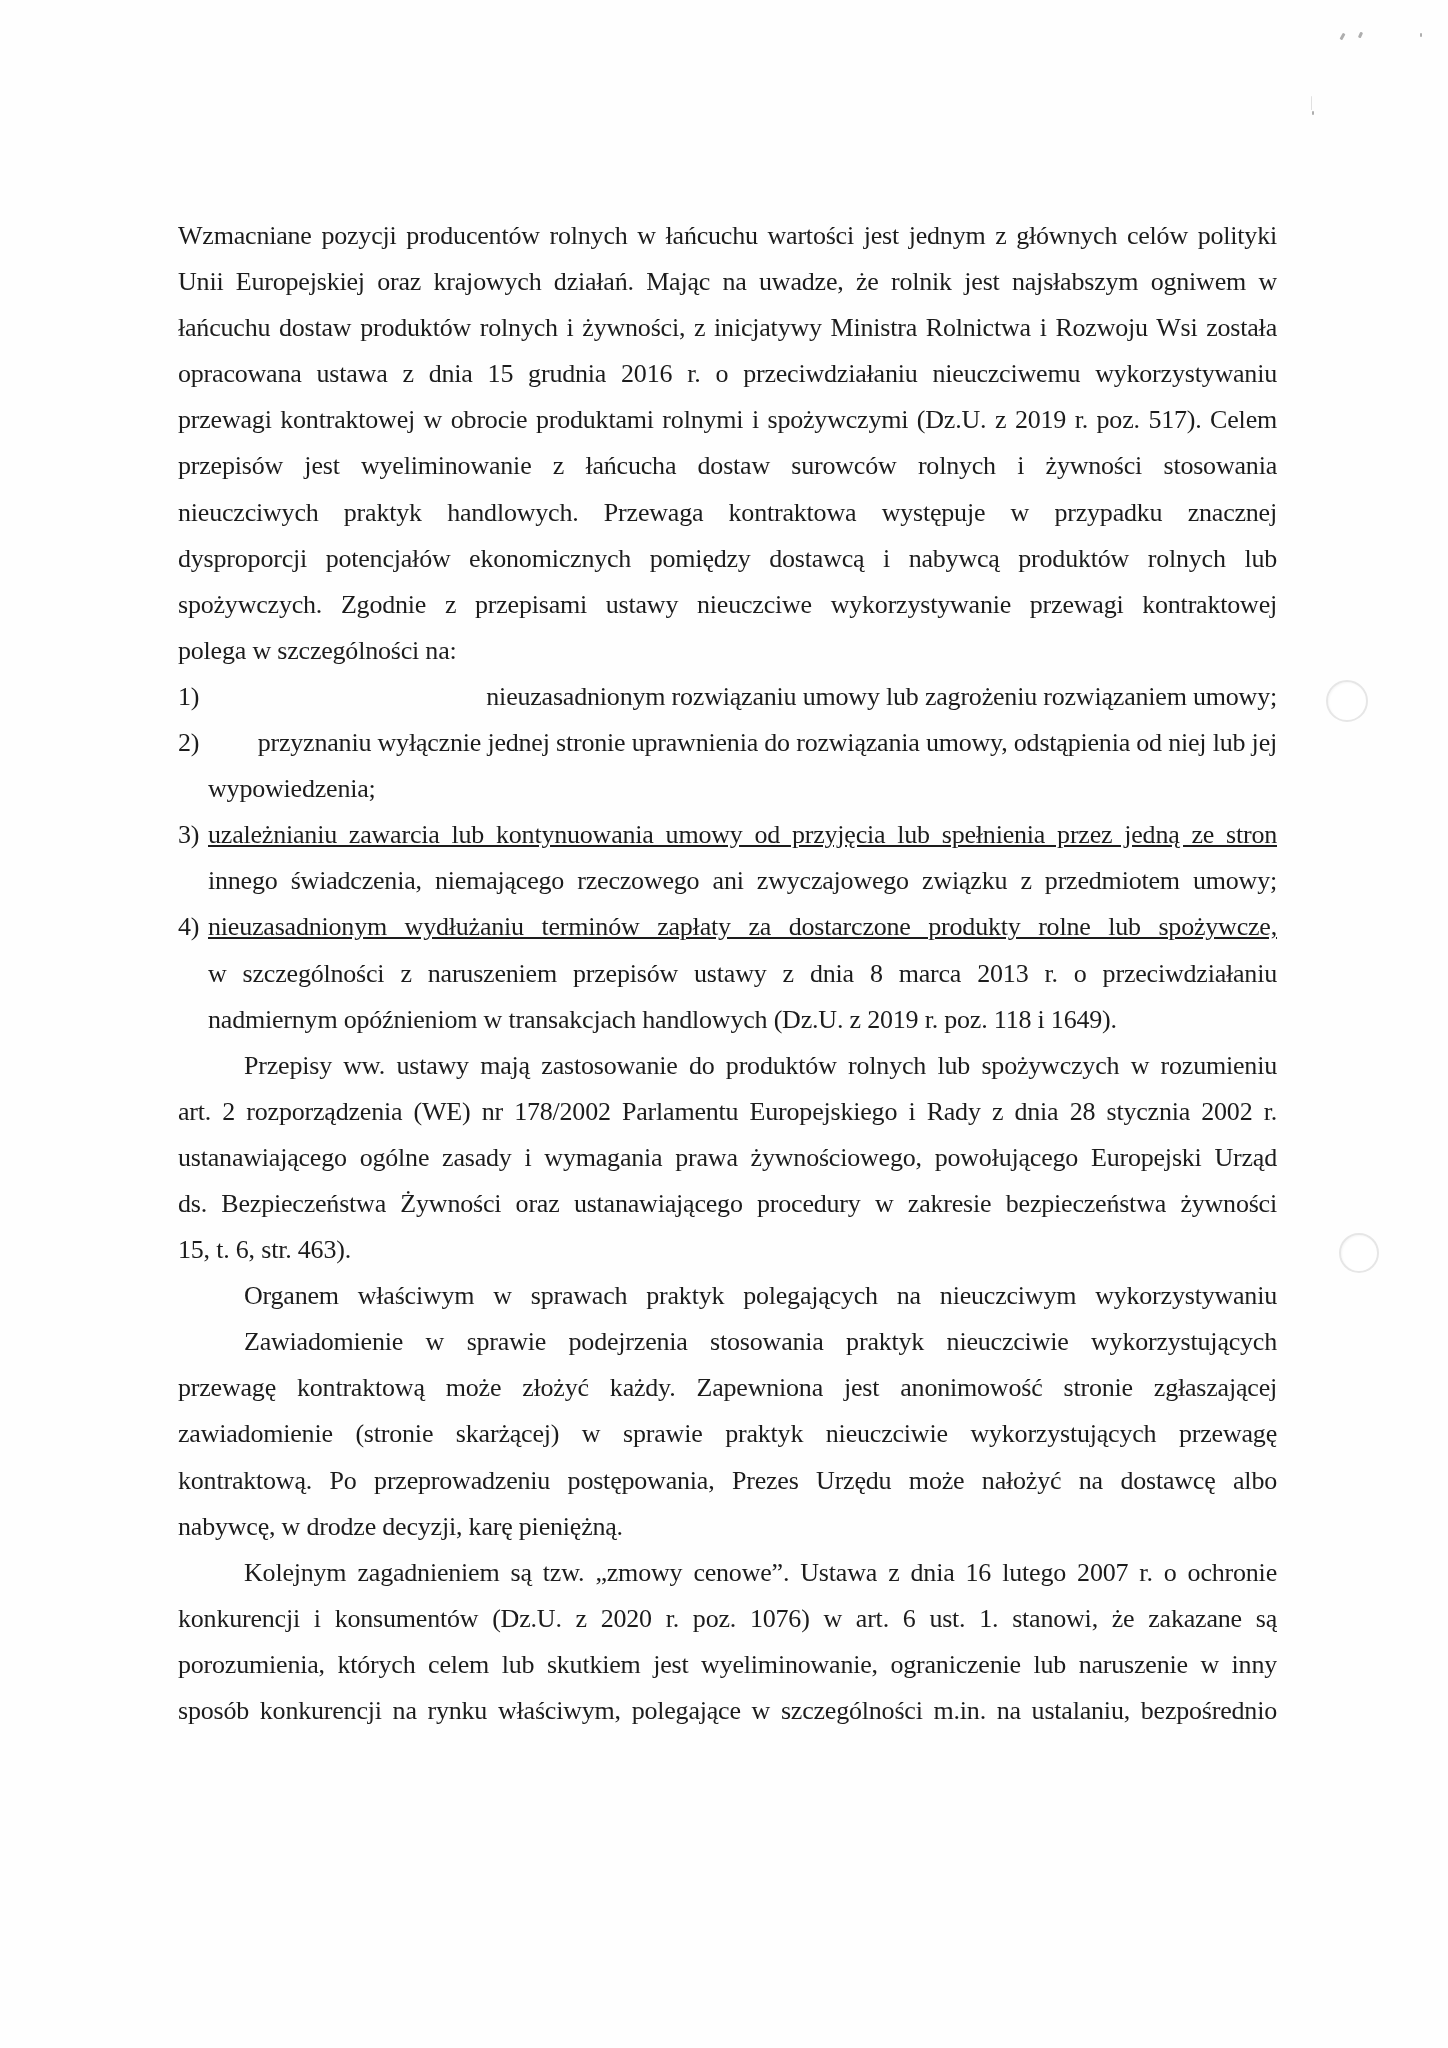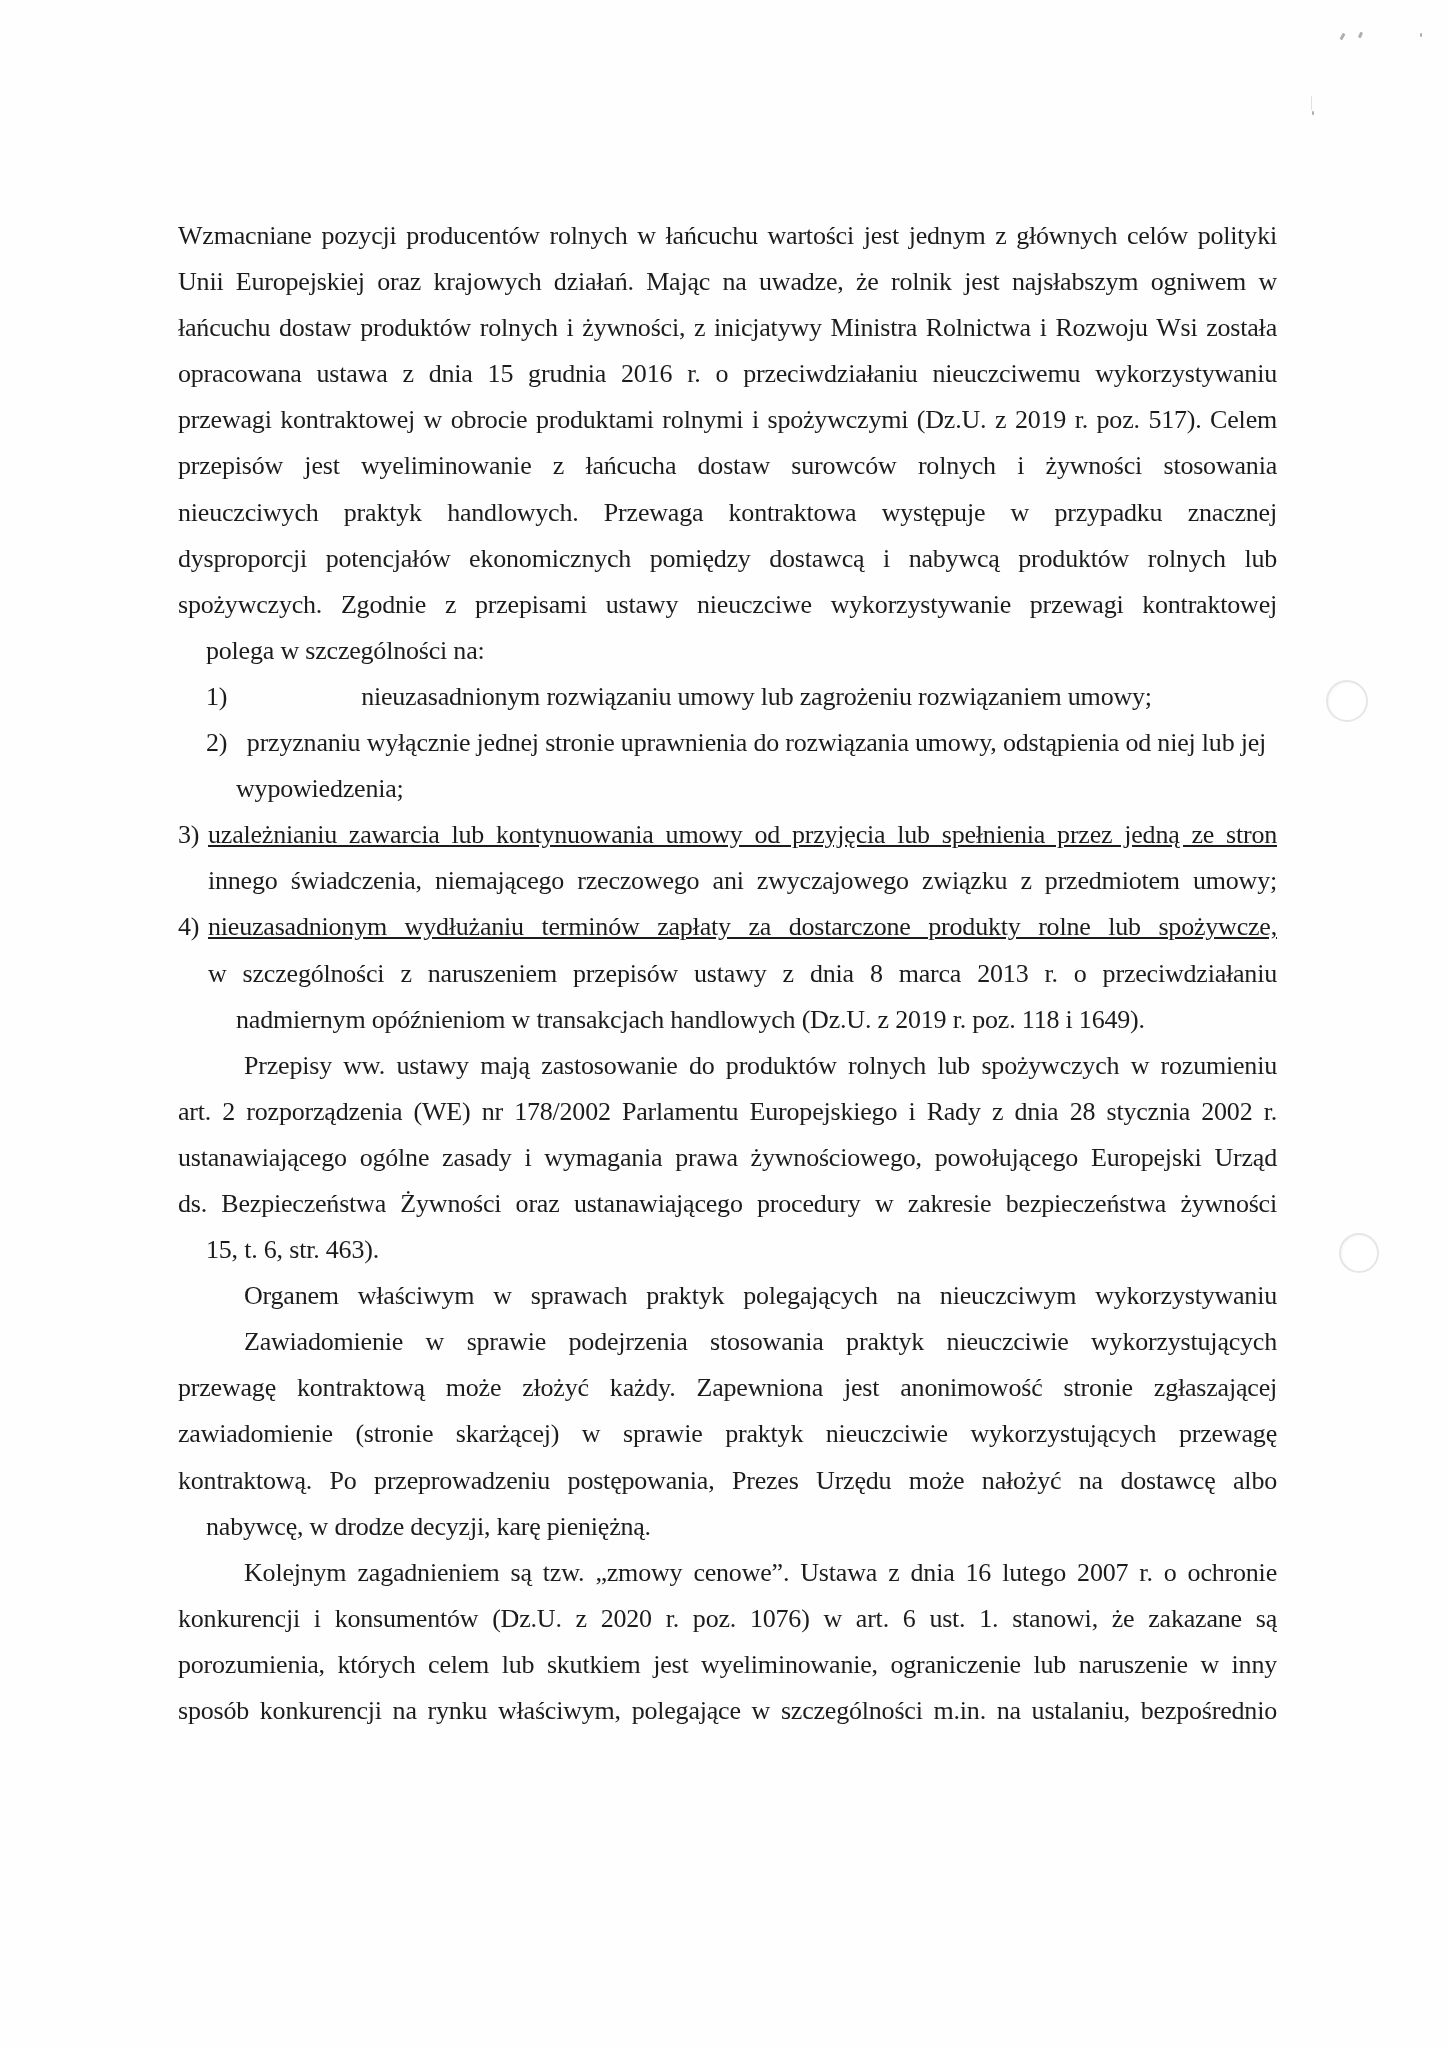--- a/index.html
+++ b/index.html
@@ -37,42 +37,41 @@
       letter-spacing: -0.2px;
     }
     .line.justify {
       text-align: justify;
       text-align-last: justify;
       white-space: normal;
       overflow: hidden;
     }
     .line.left {
       text-align: left;
-      margin-left: 28px;
     }
     .line.indent-para { padding-left: 66px; }
     .line.indent-list { padding-left: 30px; }
     .line.list-item {
       display: flex;
       align-items: baseline;
     }
     .line.list-item .num {
       width: 30px;
       flex: 0 0 30px;
     }
     .line.list-item .body {
       flex: 1 1 auto;
     }
     .line.list-item.justify .body {
       text-align: justify;
       text-align-last: justify;
       text-decoration: underline;
     }
     .line.list-item.left .body {
-      text-align: center;
+      text-align: right;
     }
     .punch-hole {
       position: absolute;
       border-radius: 50%;
       border: 2px solid #e6e6e6;
       background: #ffffff;
       box-shadow: inset 1px 1px 2px rgba(0,0,0,0.04);
     }
     .scan-mark {
       position: absolute;

